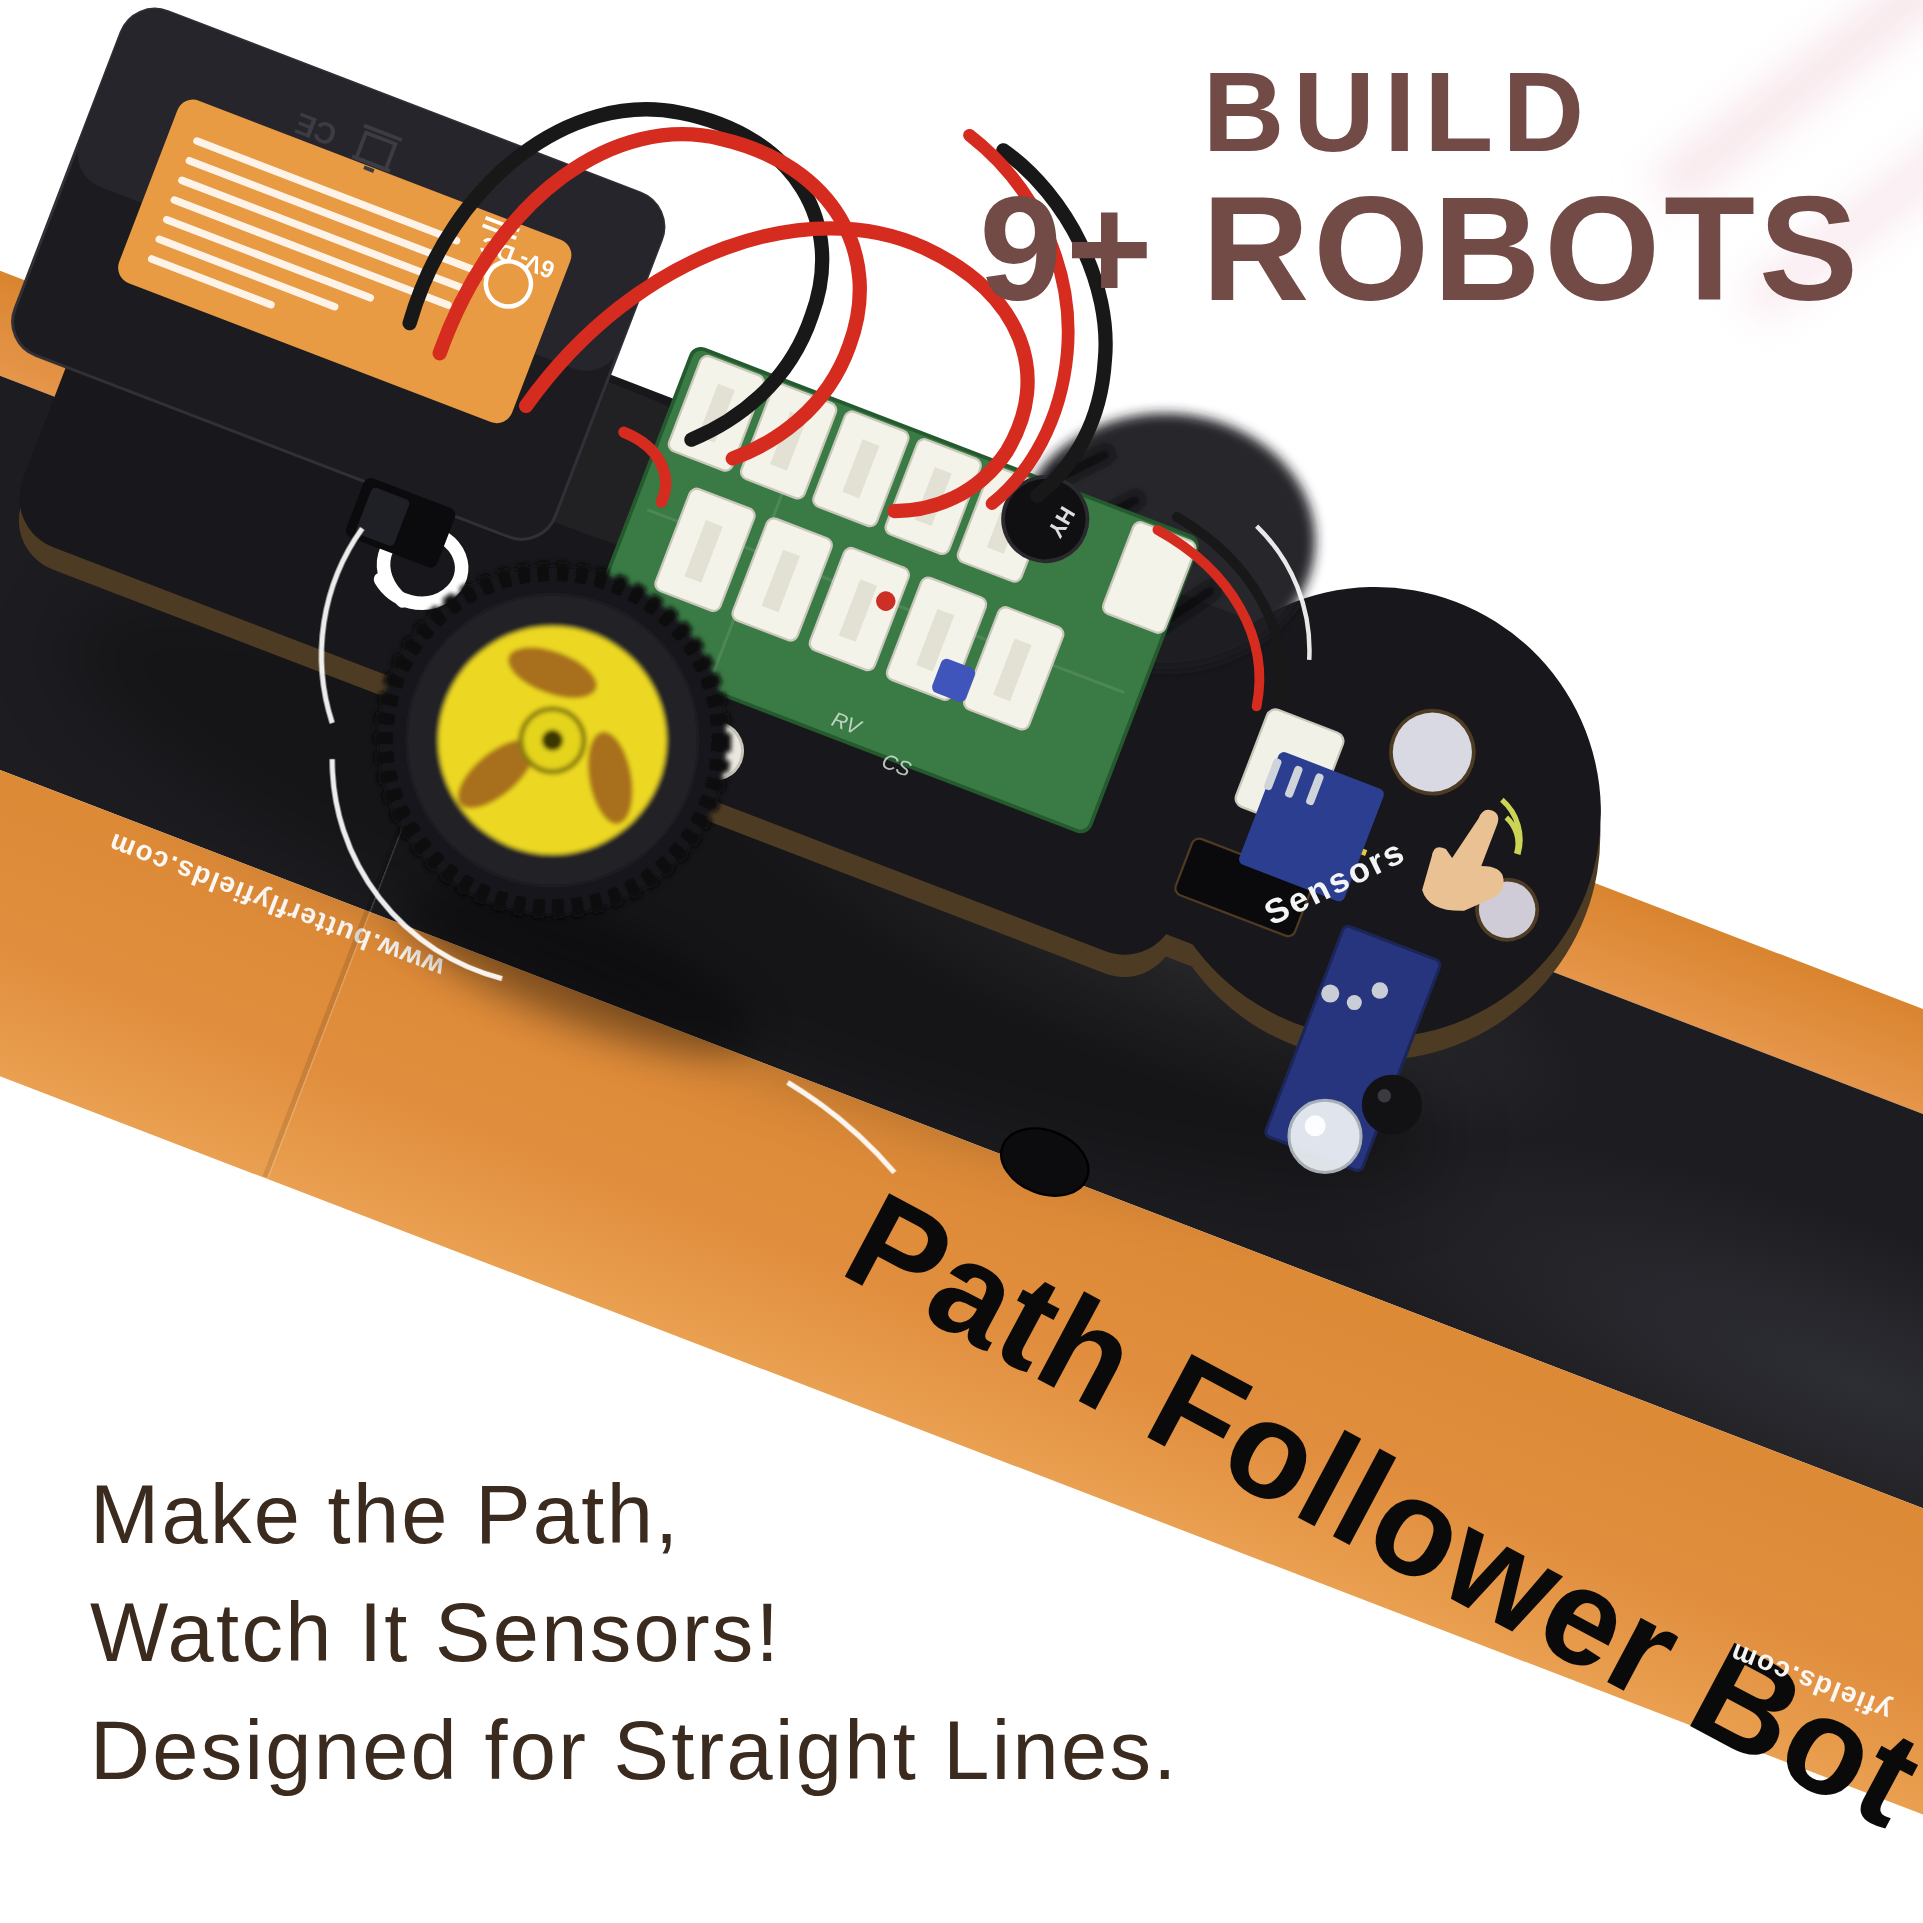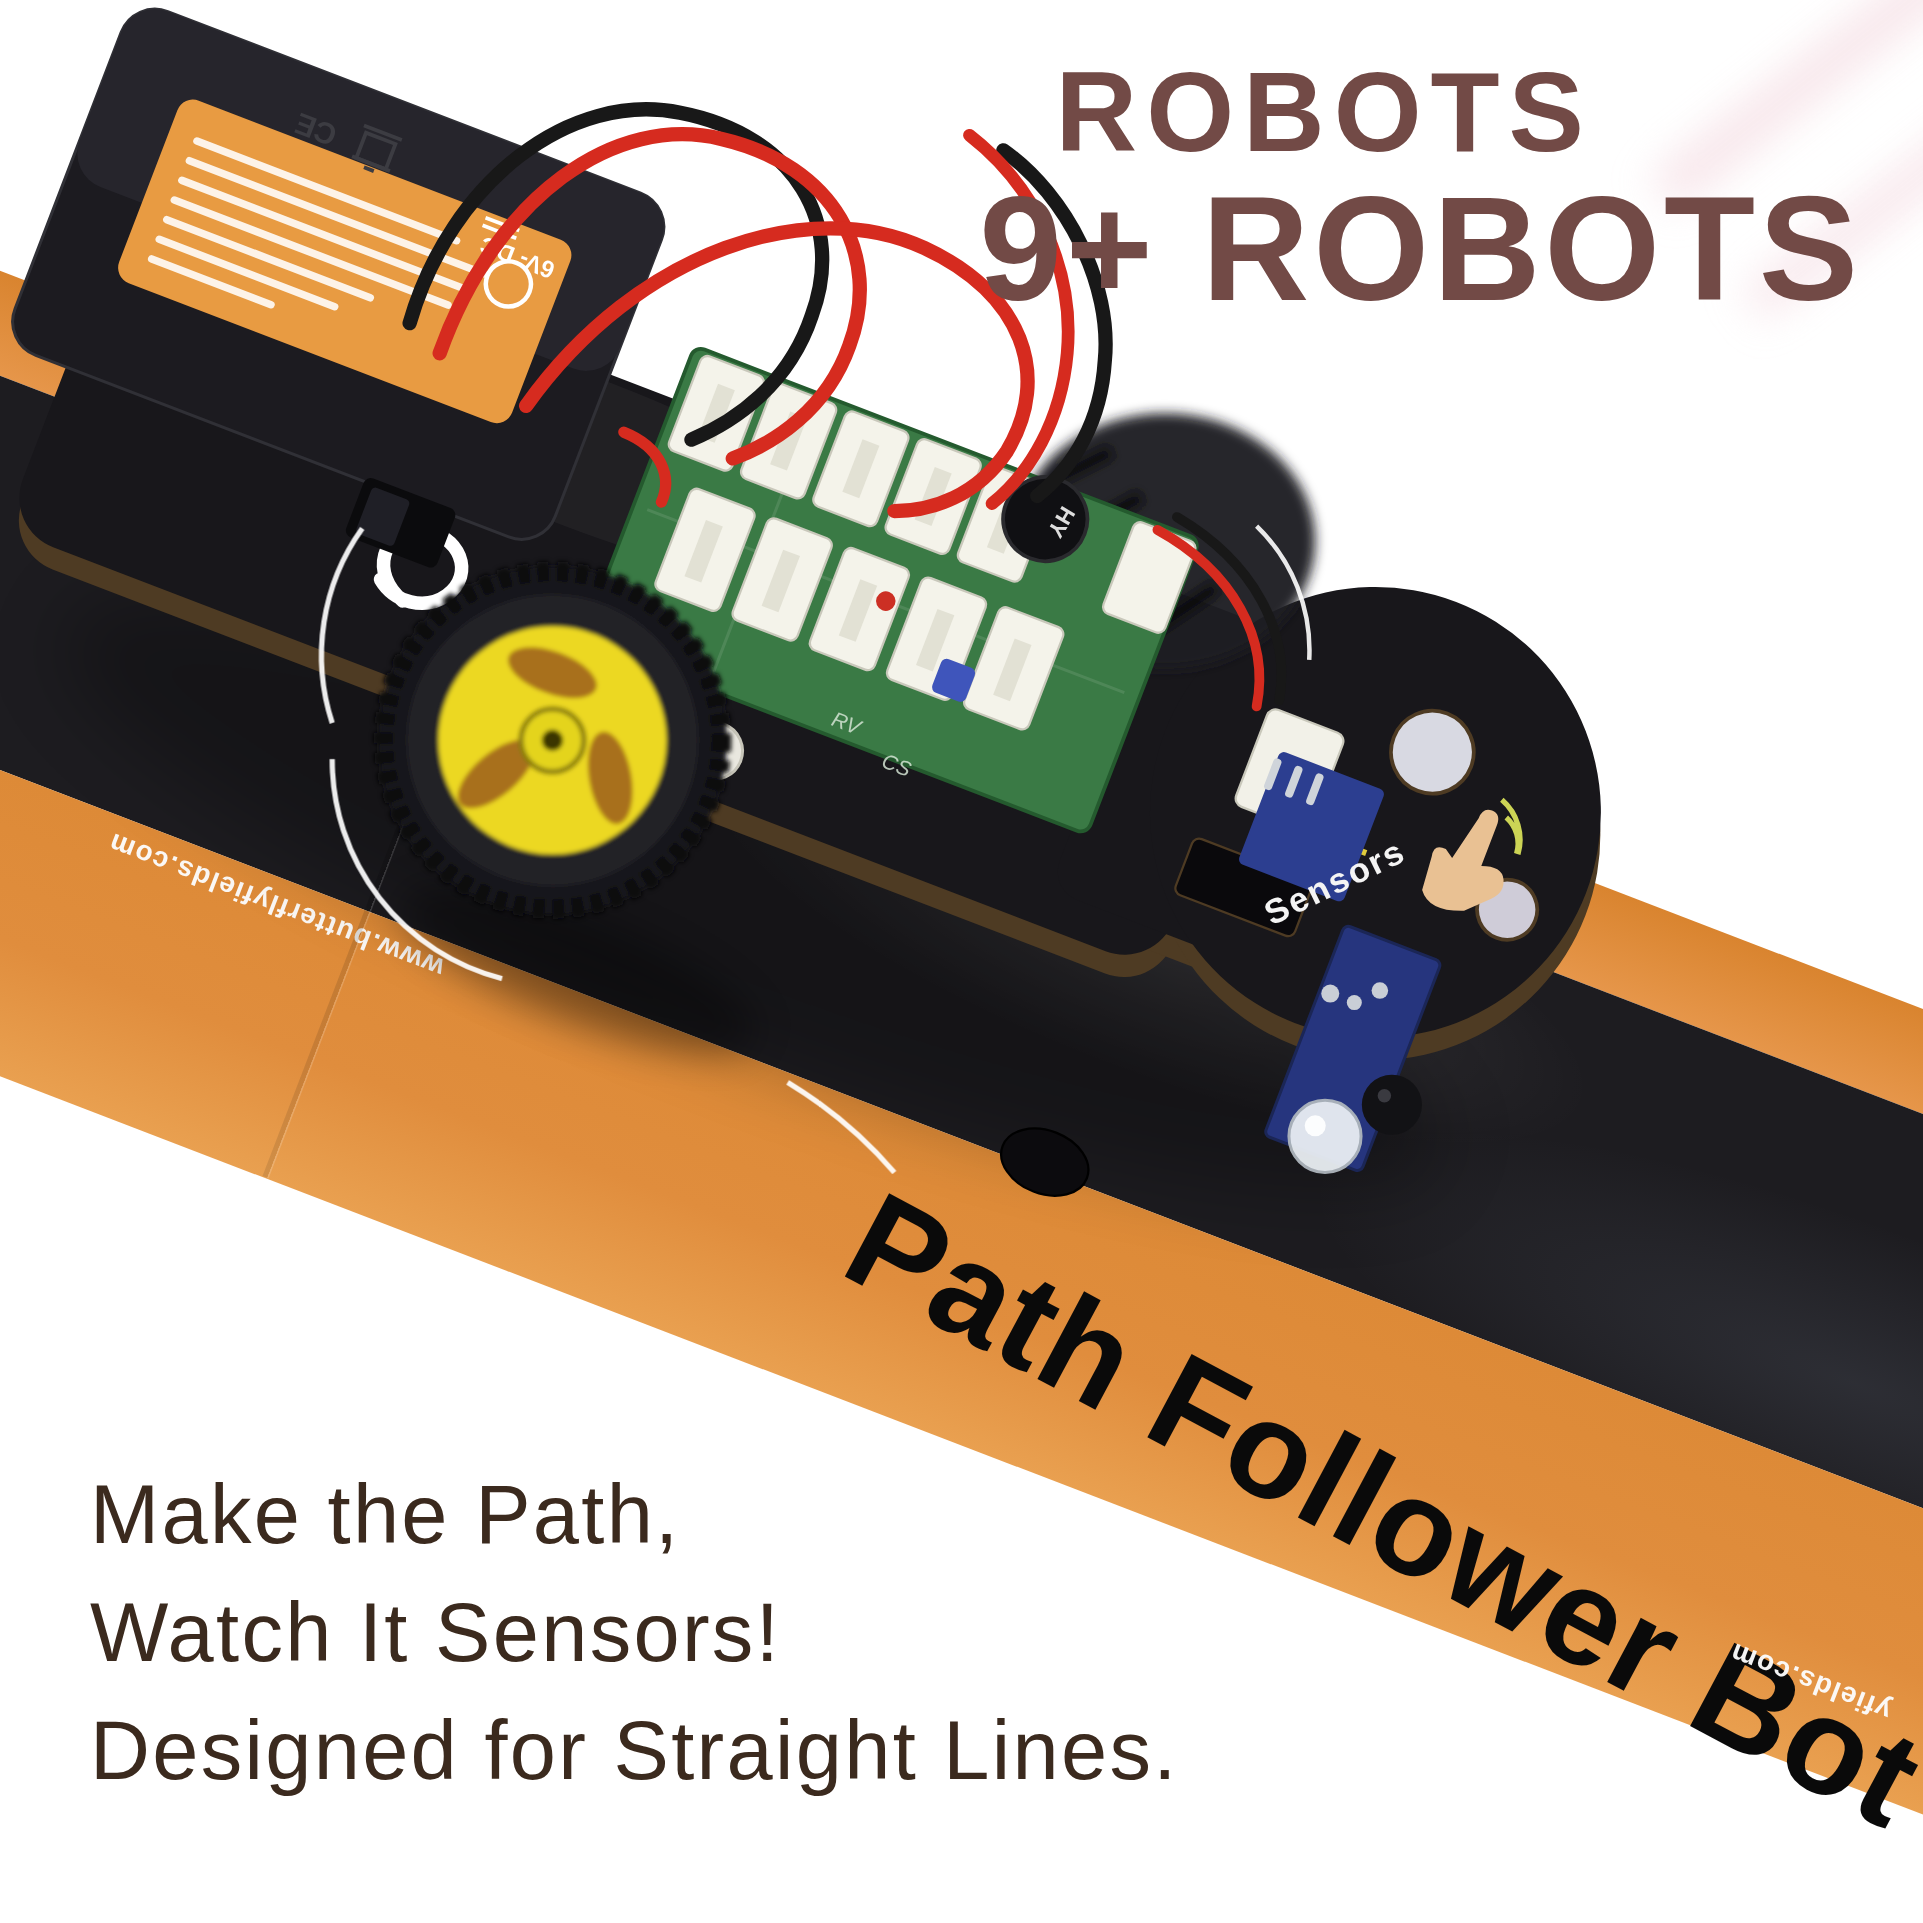--- a/index.html
+++ b/index.html
@@ -268,21 +268,21 @@
       <circle cx="1836" cy="1318" r="11" fill="#c9ced6"></circle>
       <circle cx="1763" cy="1512" r="48" fill="#e9eef3" opacity=".95" stroke="#aeb6bd" stroke-width="4"></circle>
       <circle cx="1750" cy="1498" r="14" fill="#fff" opacity=".9"></circle>
       <circle cx="1852" cy="1470" r="40" fill="#121215"></circle>
       <circle cx="1842" cy="1458" r="9" fill="#3a3a40"></circle>
     </g>
     <text transform="translate(1692,1232) rotate(-26)" font-size="46" font-weight="bold" fill="#f4f4f4" letter-spacing="3">Sensors</text>
   </svg>
 
   <div class="headline">
-    <div class="h1">ROBOTS</div>
+    <div class="h1">BUILD</div>
     <div class="h2">9+ ROBOTS</div>
   </div>
 
   <div class="tagline">
     <div>Make the Path,</div>
     <div>Watch It Sensors!</div>
     <div>Designed for Straight Lines.</div>
   </div>
 
 </div>

